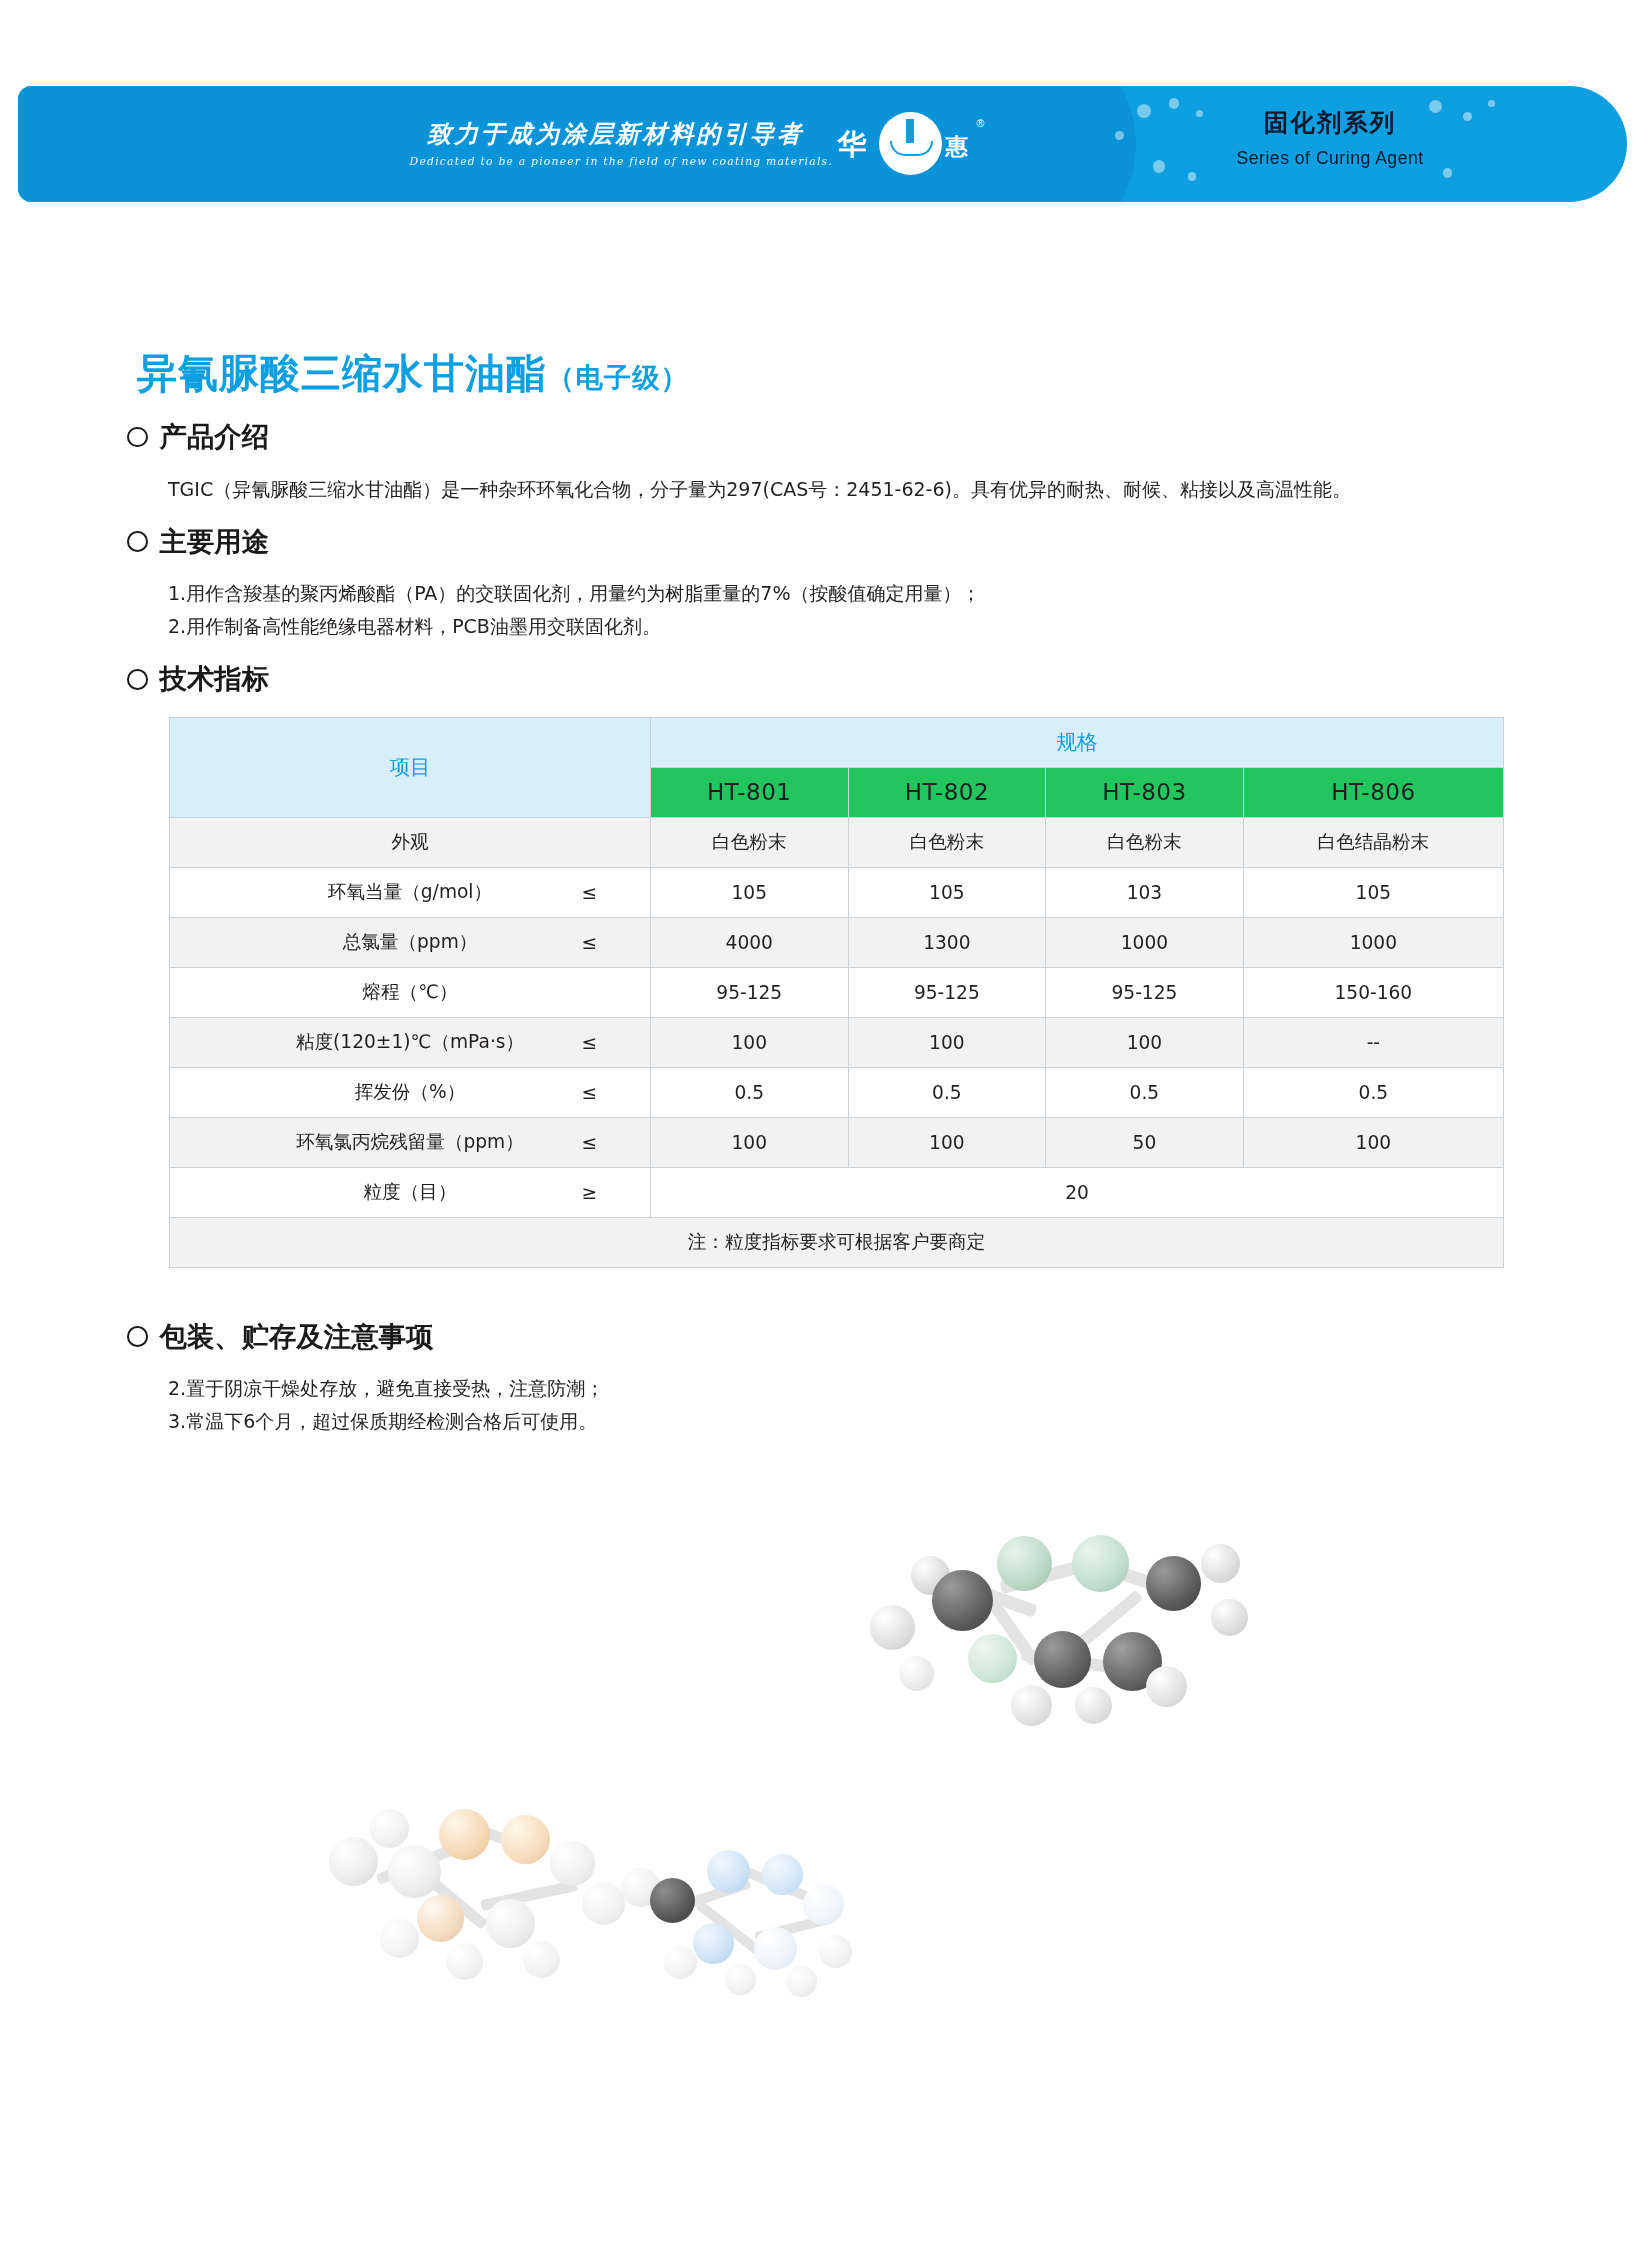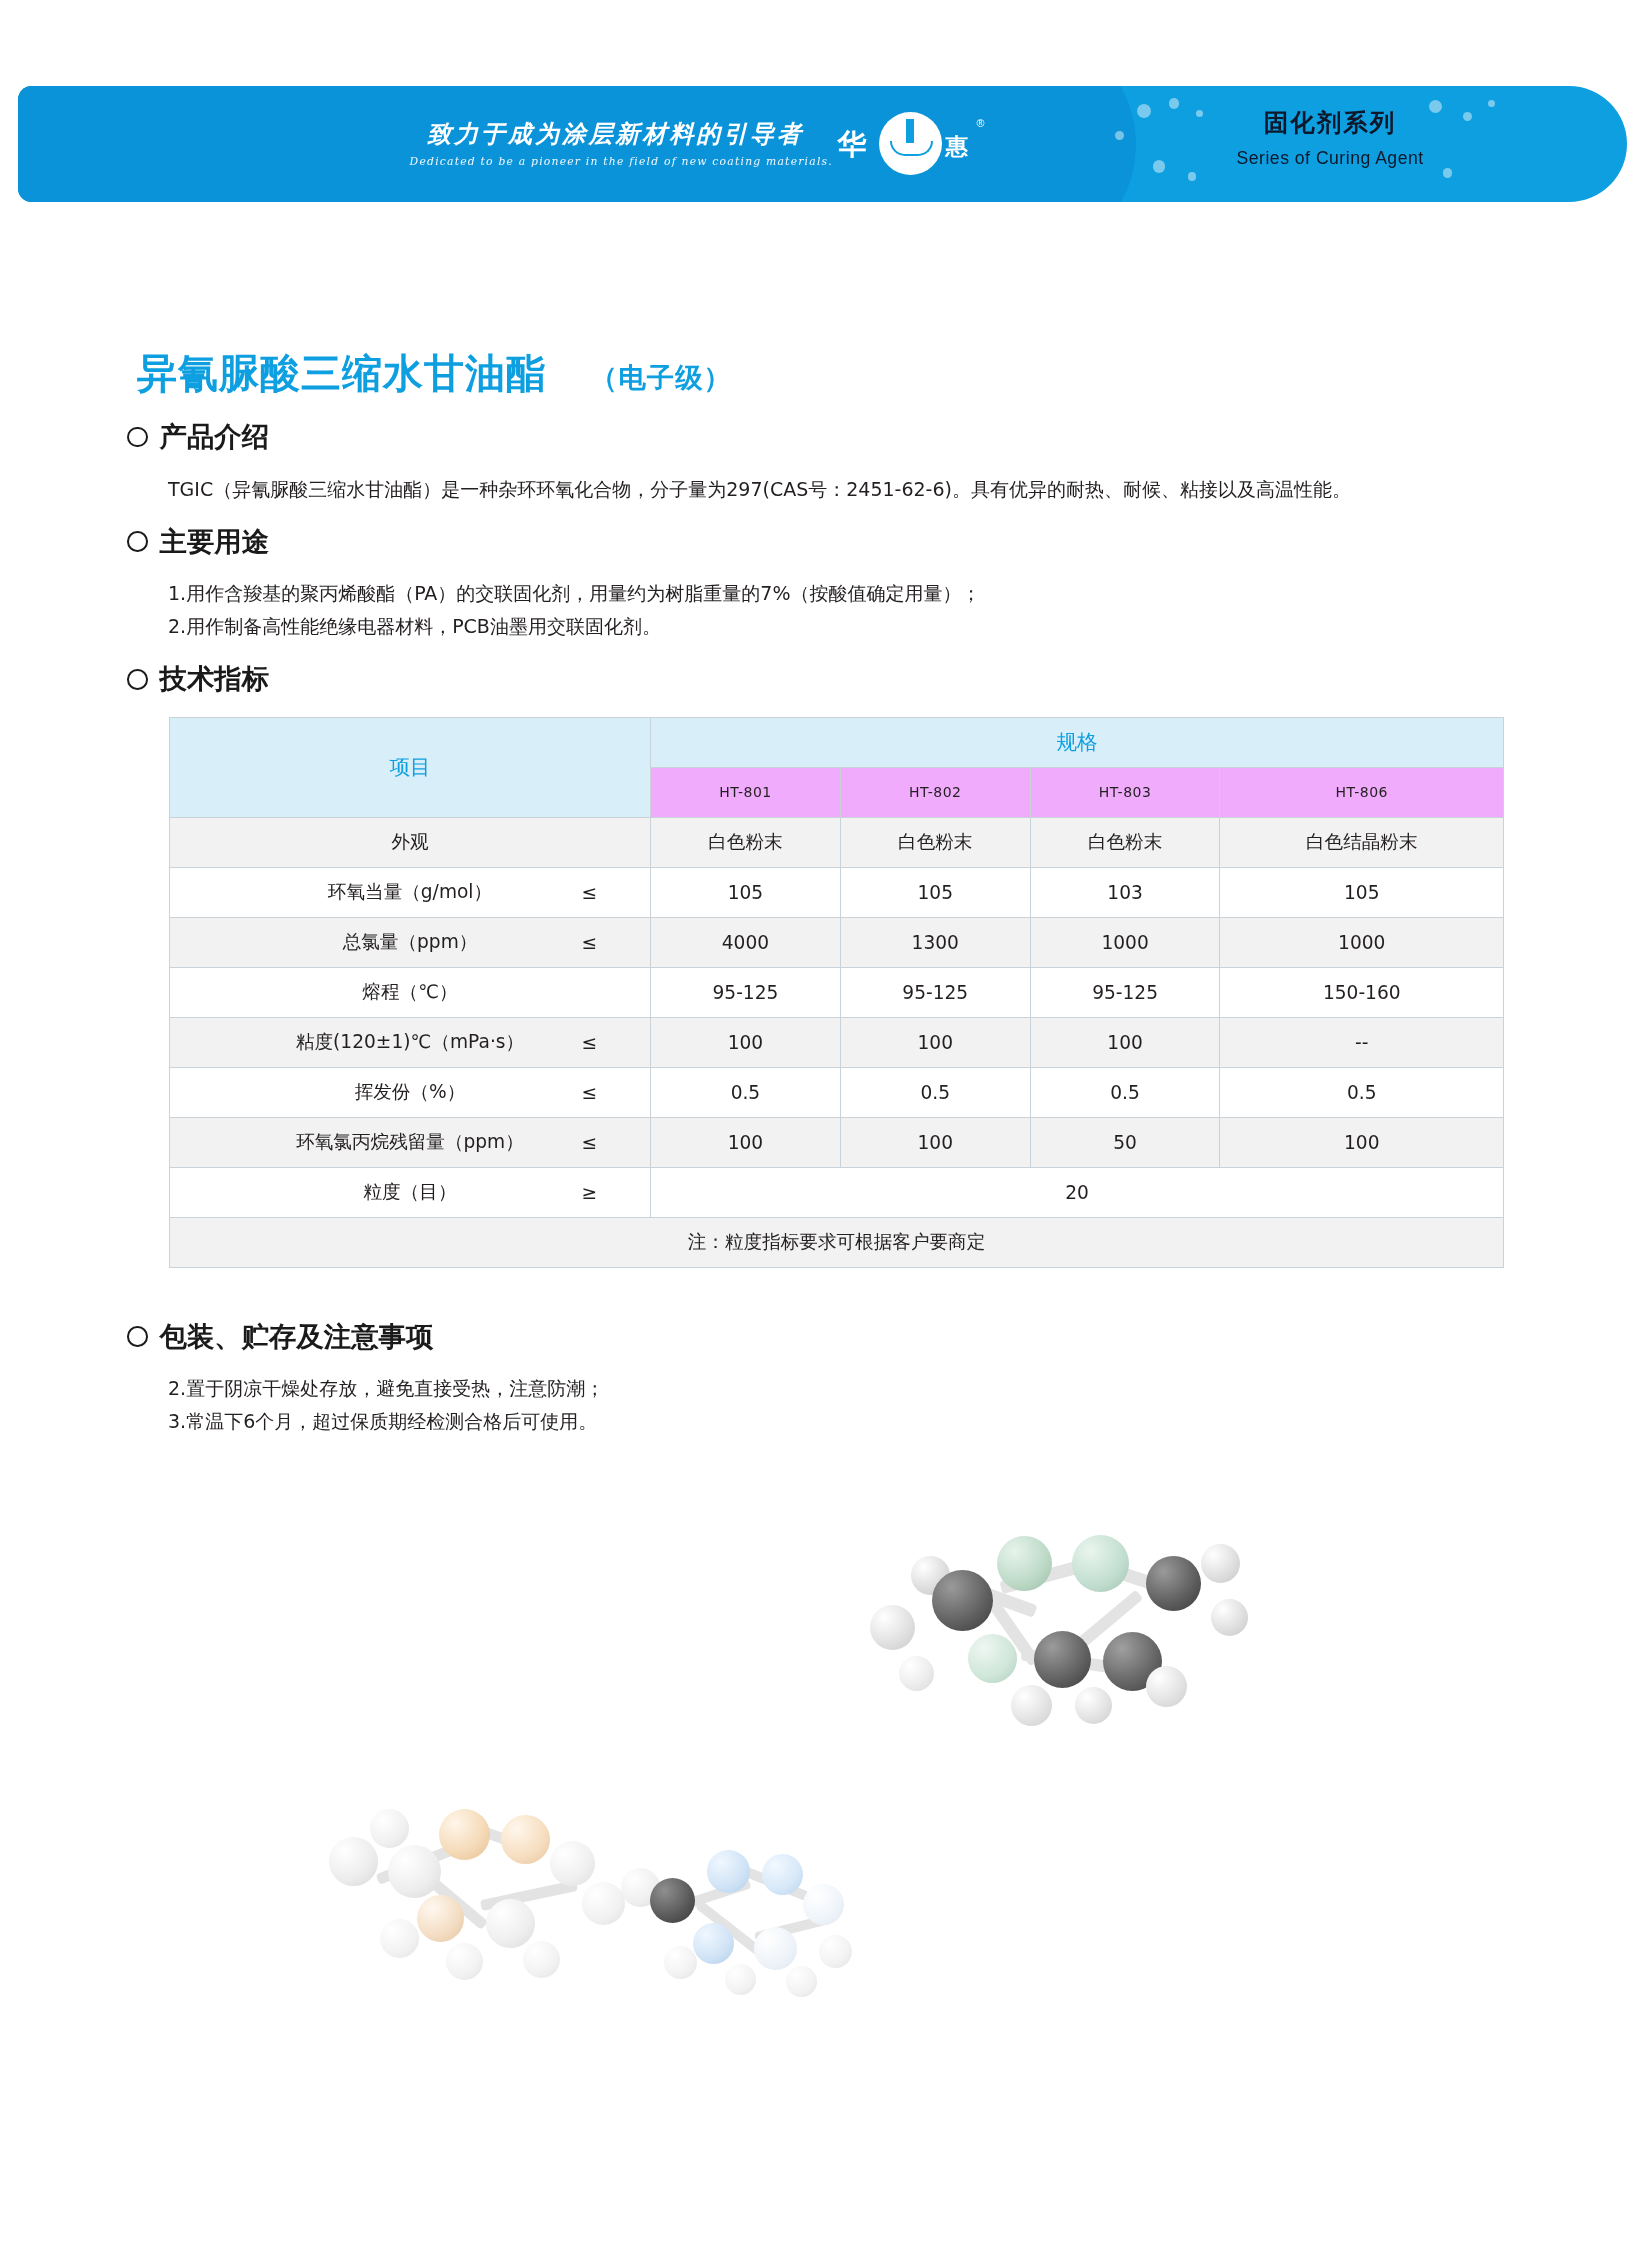--- a/index.html
+++ b/index.html
@@ -174,21 +174,20 @@
   .prod-title {
     font-size: 40px;
     font-weight: bold;
     color: #0e9fe0;
     letter-spacing: 1px;
     font-family: "DejaVu Sans", sans-serif;
   }
   .prod-title .sub {
     font-size: 27.4px;
     font-weight: bold;
-    margin-left: 43px;
   }
   .prod-code {
     font-size: 35px;
     font-weight: bold;
     color: #0e9fe0;
     margin-top: 11.8px;
     letter-spacing: 2px;
     font-family: "DejaVu Sans", sans-serif;
   }
 
@@ -249,22 +248,22 @@
     font-size: 20.6px;
     width: 480px;
   }
   .th-spec {
     background: #d8eef8;
     color: #0e9fe0;
     font-weight: bold;
     font-size: 20.6px;
   }
   .th-model {
-    background: #f0abfc;
-    font-size: 14px;
+    background: #22c55e;
+    font-size: 23px;
     letter-spacing: 0.5px;
   }
   tr.alt td { background: #f2f2f2; }
   tr.norm td { background: #ffffff; }
   td.item-cell {
     text-align: left;
     padding-left: 61px;
     position: relative;
   }
   td.item-cell .op {

